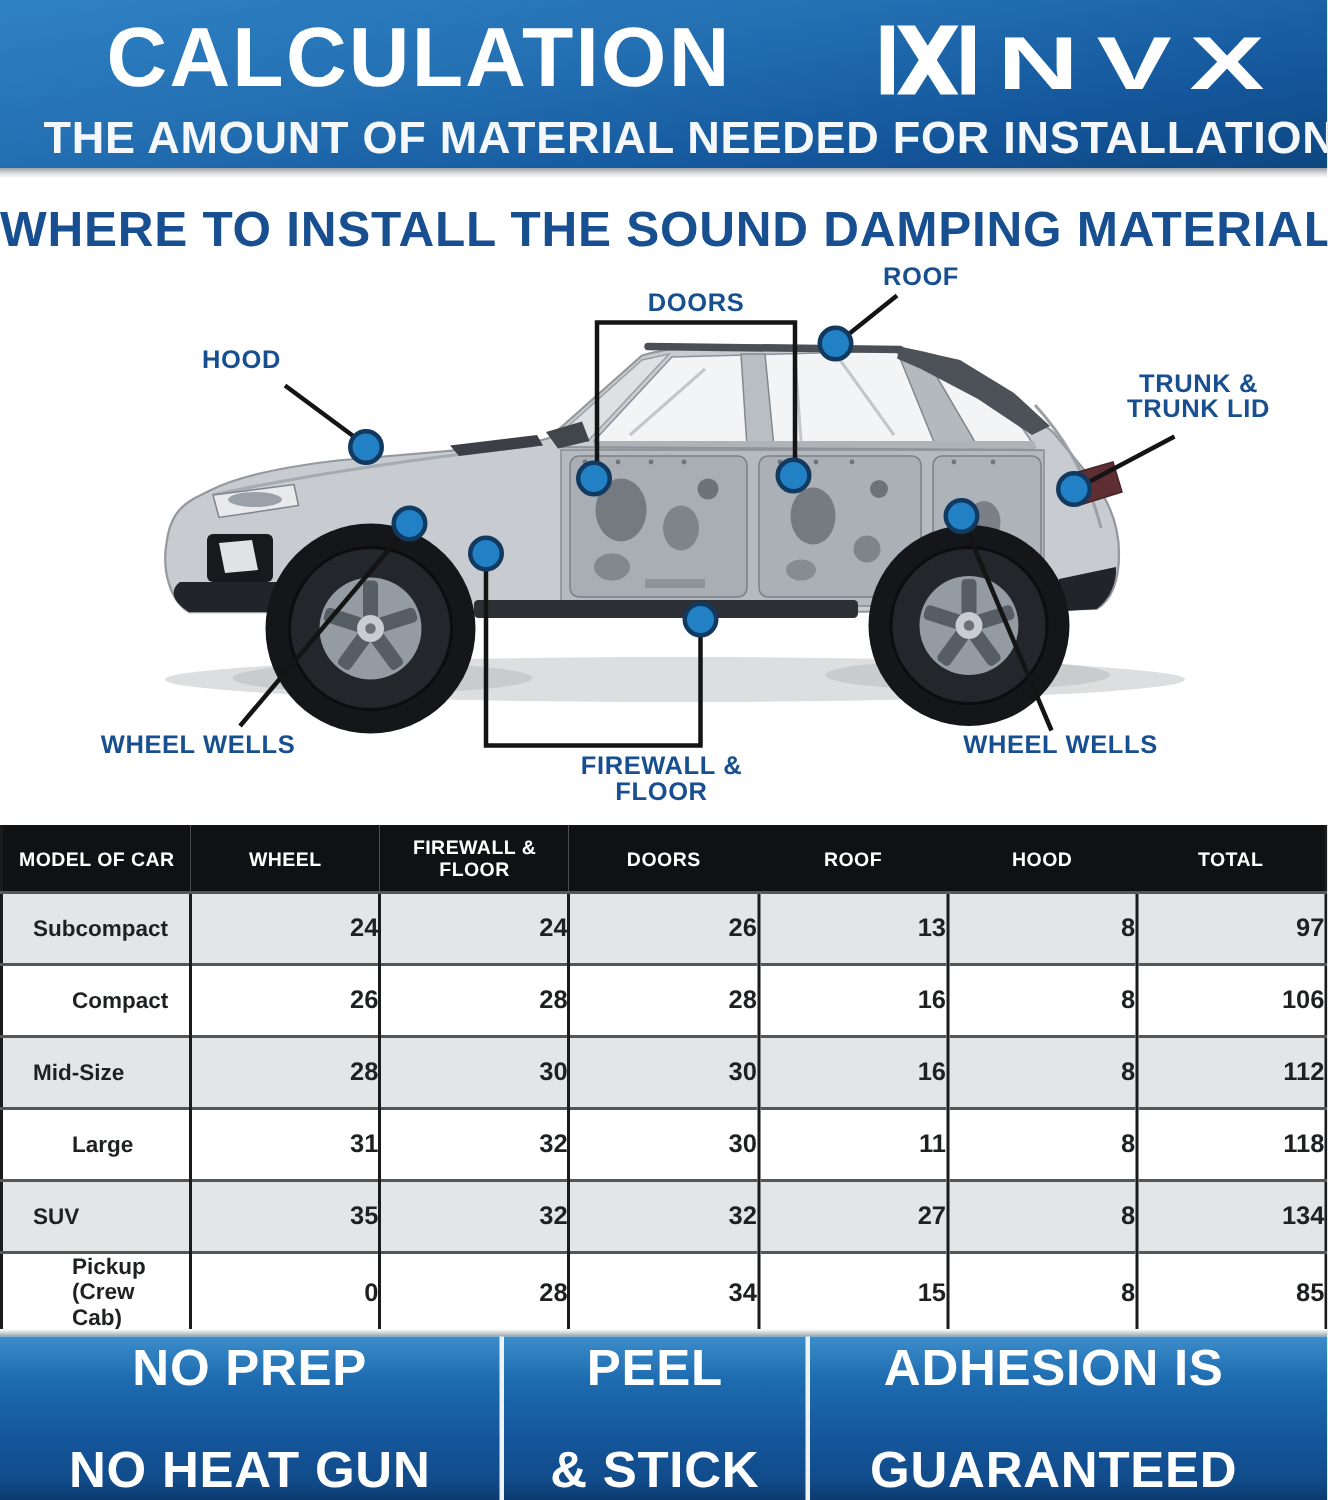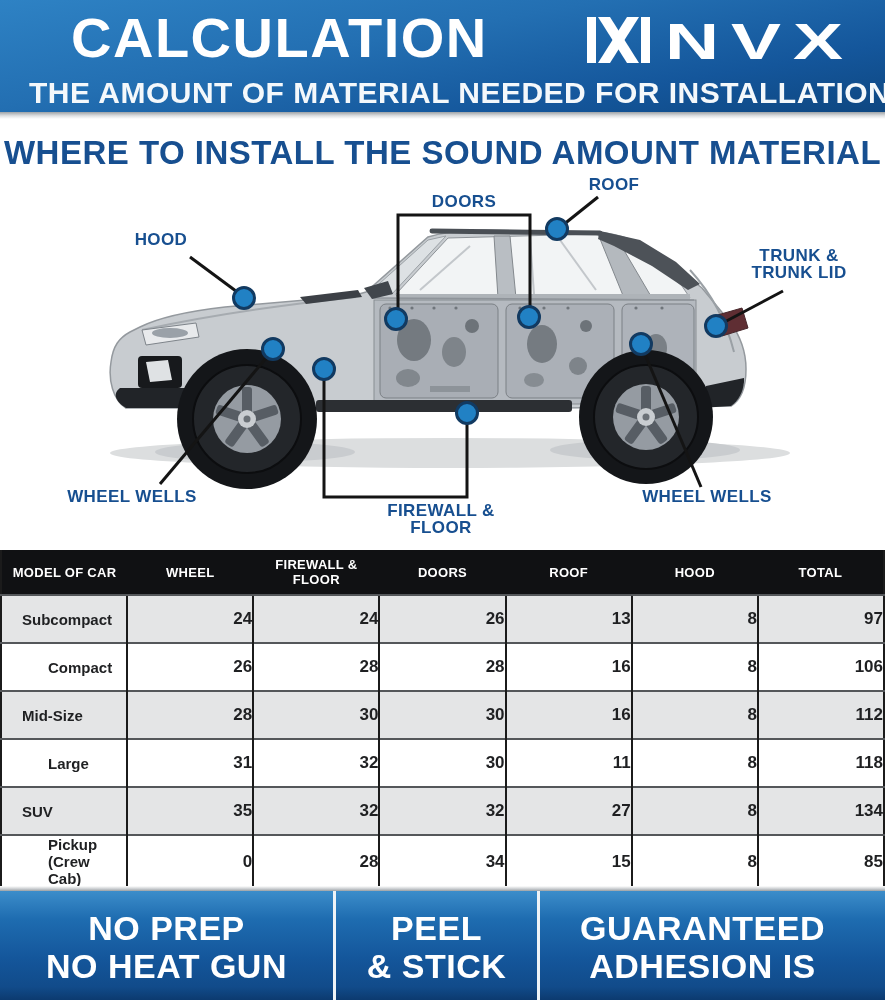--- a/index.html
+++ b/index.html
@@ -82,24 +82,25 @@
   .footer-divider {
     position:absolute; left:0; top:886px; width:885px; height:5px;
     background:linear-gradient(180deg,#ffffff 0%,#c7cbce 60%,#9aa0a4 100%);
   }
   .footer {
     position:absolute; left:0; top:891px; width:885px; height:109px;
     display:flex;
     background:linear-gradient(180deg,#3c8dca 0%,#1e6cb0 26%,#14569b 62%,#114b8a 88%,#0c3a6f 100%);
   }
   .footer-cell {
-    display:flex; flex-direction:column; justify-content:center; align-items:center;
+    display:flex; flex-direction:column; align-items:center;
     color:#ffffff; font-weight:800; text-align:center;
     font-size:34px; line-height:38px; letter-spacing:.5px;
     padding-top:2px;
+    gap:30px;
   }
   .footer-cell.c1 { width:333px; }
   .footer-cell.c2 { width:204px; border-left:3px solid #eef3f7; }
   .footer-cell.c3 { width:328px; border-left:3px solid #eef3f7; }
 </style>
 </head>
 <body>
 
 <div class="page">
 
@@ -111,21 +112,21 @@
         <polygon points="11,1 23,1 52,47 40,47"></polygon>
         <polygon points="40,1 52,1 23,47 11,47"></polygon>
         <polygon points="54,1 63,1 63,47 54,47"></polygon>
       </g>
       <text x="78" y="43" fill="#ffffff" font-family="Liberation Sans, DejaVu Sans, sans-serif" font-size="50" font-weight="bold" letter-spacing="8" textLength="190" lengthAdjust="spacingAndGlyphs">NVX</text>
     </svg>
     <div class="topbar-subtitle">THE AMOUNT OF MATERIAL NEEDED FOR INSTALLATION</div>
   </header>
   <div class="top-divider"></div>
 
-  <h2 class="diagram-title">WHERE TO INSTALL THE SOUND AMOUNT MATERIAL</h2>
+  <h2 class="diagram-title">WHERE TO INSTALL THE SOUND DAMPING MATERIAL</h2>
 
   <svg class="car-svg" width="885" height="420" viewBox="0 130 885 420">
 
     <g>
       <ellipse cx="450" cy="453" rx="340" ry="15" fill="#dcdedf"></ellipse>
       <ellipse cx="255" cy="452" rx="100" ry="10" fill="#c9cccf"></ellipse>
       <ellipse cx="645" cy="450" rx="95" ry="10" fill="#c9cccf"></ellipse>
     </g>
 
     <g>
@@ -347,18 +348,18 @@
   <footer class="footer">
     <div class="footer-cell c1">
       <div>NO PREP</div>
       <div>NO HEAT GUN</div>
     </div>
     <div class="footer-cell c2">
       <div>PEEL</div>
       <div>&amp; STICK</div>
     </div>
     <div class="footer-cell c3">
+      <div>ADHESION IS</div>
       <div>GUARANTEED</div>
-      <div>ADHESION IS</div>
     </div>
   </footer>
 
 </div>
 
 </body></html>

